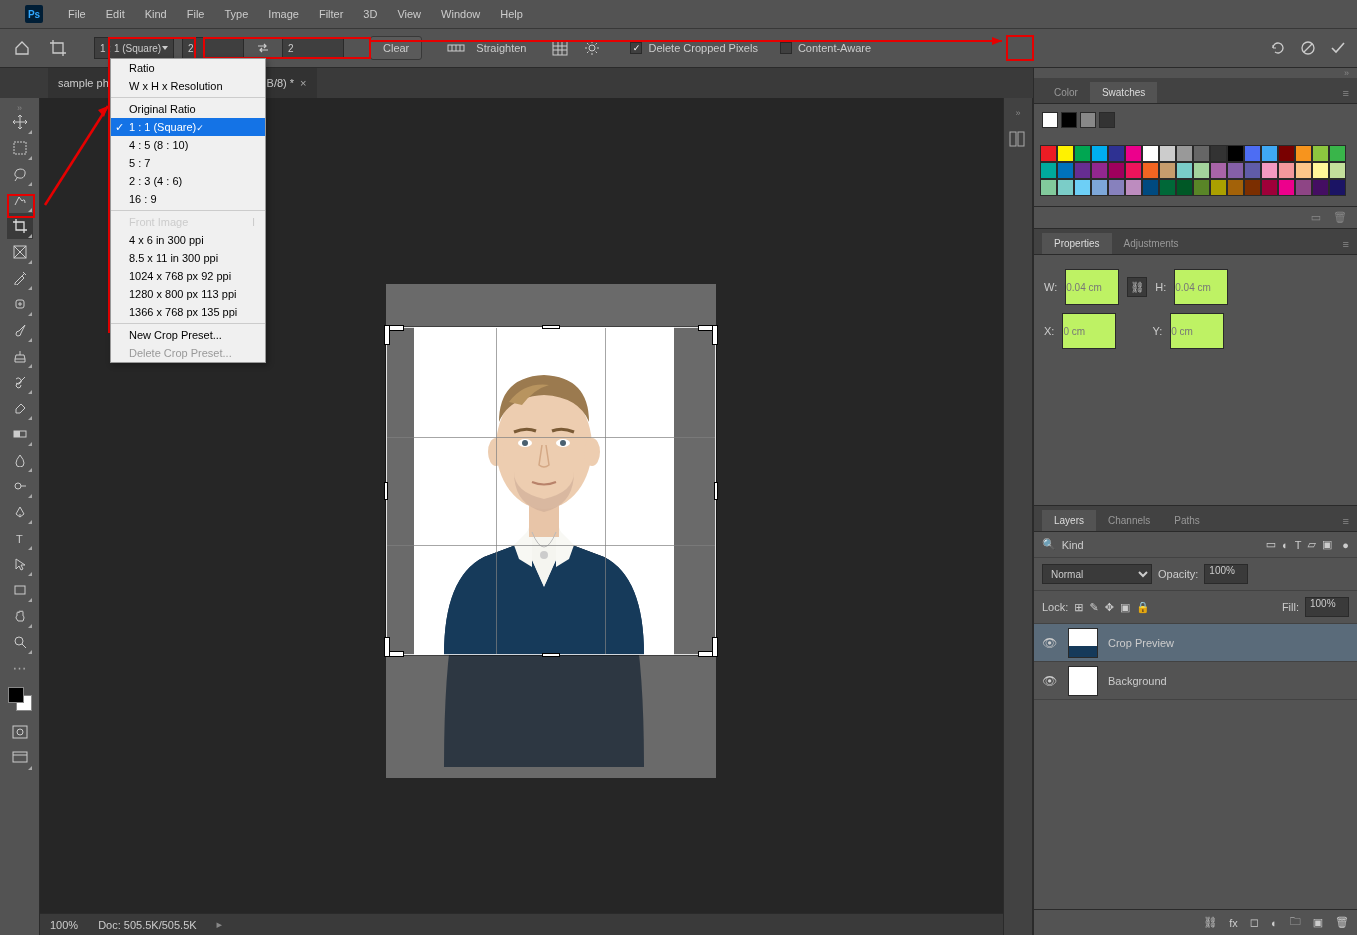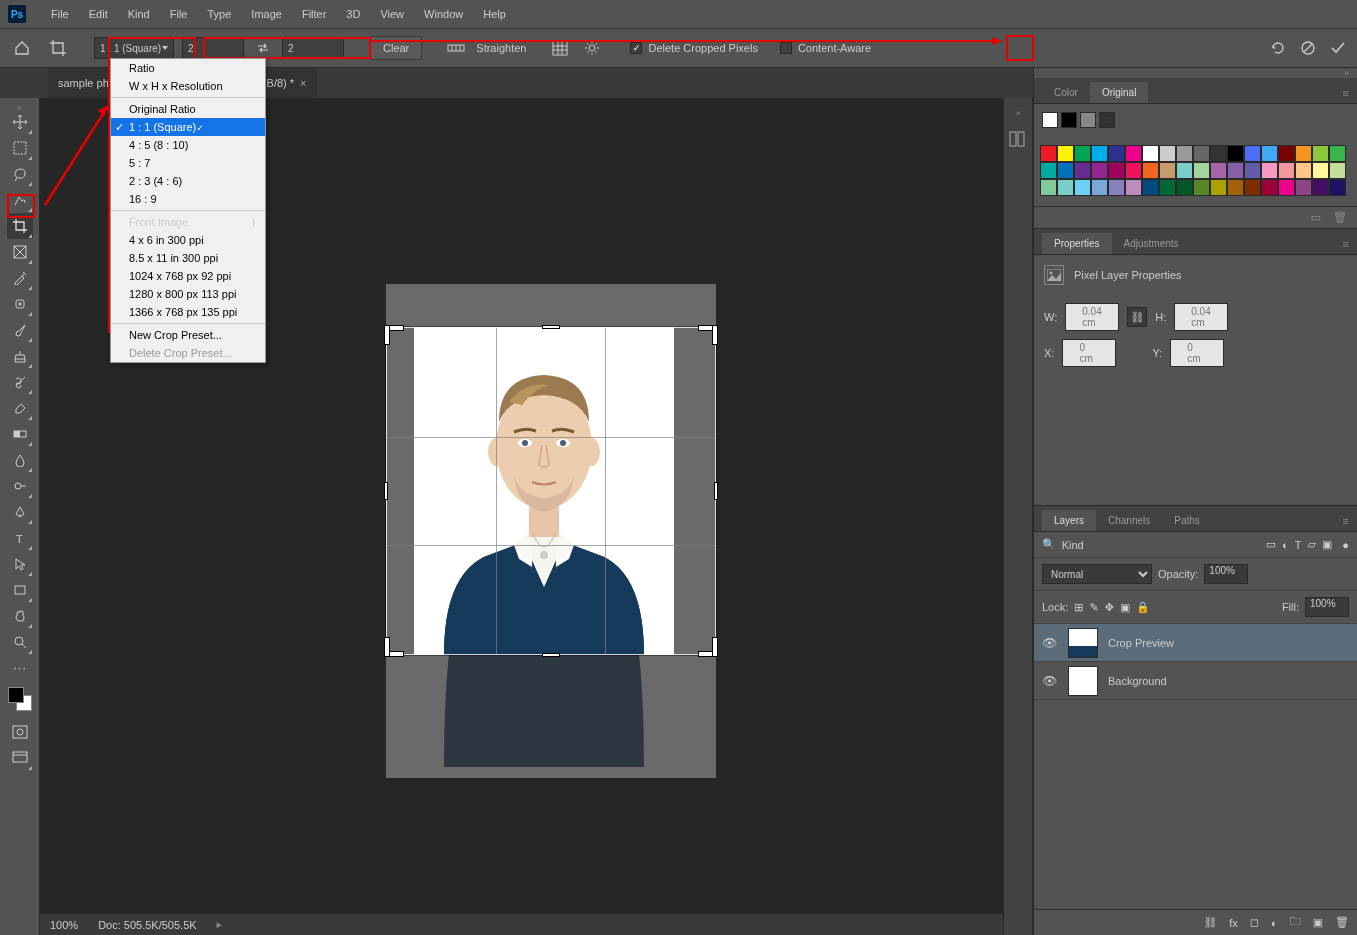--- a/index.html
+++ b/index.html
@@ -1,17 +1,17 @@
 <!DOCTYPE html>
 <html><head>
 <meta charset="utf-8">
 <style>
 *{margin:0;padding:0;box-sizing:border-box;font-family:'Segoe UI',Tahoma,sans-serif;font-size:11px;color:#ccc;user-select:none}
 body{background:#323232;width:1357px;height:935px;overflow:hidden;position:relative}
-.menubar{height:28px;background:#535353;display:flex;align-items:center;padding:0 8px;gap:0}
+.menubar{height:28px;background:#535353;display:flex;align-items:center;padding:0 25px;gap:0}
 .ps-logo{width:18px;height:18px;background:#001e36;color:#31a8ff;font-weight:bold;font-size:10px;display:flex;align-items:center;justify-content:center;border-radius:2px;margin-right:15px}
 .menu-item{padding:0 10px;height:100%;display:flex;align-items:center;cursor:default}
 .options-bar{height:40px;background:#535353;border-top:1px solid #383838;border-bottom:1px solid #2a2a2a;display:flex;align-items:center;padding:0 8px;gap:8px}
 .home-icon,.tool-preset{width:28px;height:28px;display:flex;align-items:center;justify-content:center}
 .ratio-dd{width:80px;height:22px;background:#3f3f3f;border:1px solid #2a2a2a;display:flex;align-items:center;padding:0 5px;font-size:10px;position:relative}
 .ratio-dd::after{content:'';border-left:3px solid transparent;border-right:3px solid transparent;border-top:4px solid #ccc;position:absolute;right:5px}
 .num-input{width:62px;height:22px;background:#3f3f3f;border:1px solid #2a2a2a;padding:0 5px;font-size:10px;display:flex;align-items:center}
 .swap-btn{width:22px;height:22px;display:flex;align-items:center;justify-content:center}
 .opt-btn{height:24px;padding:0 12px;background:#5a5a5a;border:1px solid #383838;border-radius:3px;display:flex;align-items:center;font-size:11px}
 .opt-icon{width:24px;height:24px;display:flex;align-items:center;justify-content:center}
@@ -45,21 +45,21 @@
 .panel-dock-strip{width:30px;background:#424242;position:absolute;right:324px;top:98px;bottom:0;border-left:1px solid #2a2a2a;border-right:1px solid #2a2a2a;display:flex;flex-direction:column;align-items:center;padding-top:10px}
 .panel-tabs{height:26px;background:#424242;display:flex;align-items:flex-end;padding-left:8px;border-bottom:1px solid #2a2a2a}
 .ptab{padding:5px 12px;font-size:10px;background:#424242;color:#999}
 .ptab.active{background:#535353;color:#ddd}
 .panel-body{padding:10px;background:#535353}
 .sw-row{display:flex;gap:3px;margin-bottom:3px}
 .sw{width:16px;height:16px;border:1px solid #2a2a2a}
 .sw-grid{display:flex;flex-wrap:wrap;gap:0;padding:6px}
 .sw-grid .sw{width:17px;height:17px;margin:0}
 .prop-row{display:flex;align-items:center;gap:8px;padding:4px 0;font-size:10px;color:#999}
-.prop-input{width:54px;height:28px;background:#e5e5e5;border:1px solid #2a2a2a;padding:0 16px;font-size:10px;color:#777;display:flex;align-items:center}
+.prop-input{width:54px;height:36px;background:#bef264;border:1px solid #2a2a2a;padding:0 0;font-size:10px;color:#777;display:flex;align-items:center}
 .layers-panel{flex:1;display:flex;flex-direction:column;border-top:1px solid #2a2a2a}
 .layer-row{height:38px;display:flex;align-items:center;padding:0 8px;gap:10px;border-bottom:1px solid #424242}
 .layer-row.active{background:#5a6b7a}
 .layer-thumb{width:30px;height:30px;background:#fff;border:1px solid #2a2a2a}
 .layer-eye{width:16px;font-size:12px}
 .status-bar{position:absolute;bottom:0;left:40px;right:354px;height:22px;background:#3a3a3a;display:flex;align-items:center;padding:0 10px;gap:20px;font-size:10px;color:#aaa;border-top:1px solid #2a2a2a}
 .dd-menu{position:absolute;left:110px;top:58px;width:156px;background:#f0f0f0;border:1px solid #999;box-shadow:2px 2px 6px rgba(0,0,0,.3);z-index:100}
 .dd-item{padding:3px 18px;font-size:11px;color:#000;position:relative}
 .dd-item.sel{background:#1473e6;color:#fff}
 .dd-item.disabled{color:#999}
@@ -375,21 +375,21 @@
         <rect x="2" y="2" width="6" height="14" fill="none" stroke="#aaa"></rect>
         <rect x="10" y="2" width="6" height="14" fill="none" stroke="#aaa"></rect>
       </svg></div>
 </div>
 
 <div class="panels" style="position:absolute;right:0;top:68px;bottom:0">
   <div style="height:10px;text-align:right;padding-right:8px;font-size:9px;color:#888">»</div>
 
   <div class="panel-tabs">
     <div class="ptab">Color</div>
-    <div class="ptab active">Original</div>
+    <div class="ptab active">Swatches</div>
     <div style="margin-left:auto;padding:4px 8px;color:#888">≡</div>
   </div>
   <div class="panel-body" style="padding:8px">
     <div class="sw-row">
       <div class="sw" style="background:#fff"></div>
       <div class="sw" style="background:#000"></div>
       <div class="sw" style="background:#888"></div>
       <div class="sw" style="background:#333"></div>
     </div>
   </div>
@@ -457,30 +457,20 @@
     <span style="color:#888">▭</span>
     <span style="color:#888">🗑</span>
   </div>
 
   <div class="panel-tabs">
     <div class="ptab active">Properties</div>
     <div class="ptab">Adjustments</div>
     <div style="margin-left:auto;padding:4px 8px;color:#888">≡</div>
   </div>
   <div class="panel-body" style="min-height:250px">
-    <div style="display:flex;align-items:center;gap:10px;margin-bottom:14px">
-      <div style="width:20px;height:20px;border:1px solid #888;display:flex;align-items:center;justify-content:center">
-          <svg width="14" height="12">
-            <rect x="0" y="0" width="14" height="12" fill="none" stroke="#aaa"></rect>
-            <circle cx="4" cy="4" r="1.5" fill="#aaa"></circle>
-            <path d="M0 12 L5 6 L9 10 L14 4 L14 12 Z" fill="#aaa"></path>
-          </svg>
-        </div>
-      <span>Pixel Layer Properties</span>
-    </div>
     <div class="prop-row">
       <span>W:</span>
       <div class="prop-input">0.04 cm</div>
       <div style="width:20px;height:20px;border:1px solid #2a2a2a;background:#3a3a3a;display:flex;align-items:center;justify-content:center">⛓</div>
       <span>H:</span>
       <div class="prop-input">0.04 cm</div>
     </div>
     <div class="prop-row">
       <span>X:</span>
       <div class="prop-input">0 cm</div>

